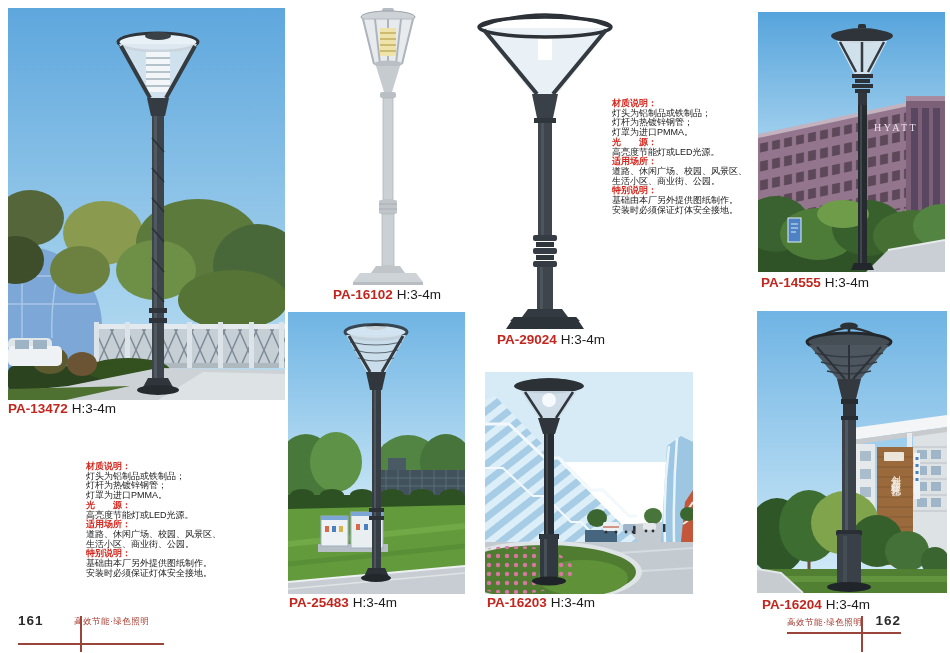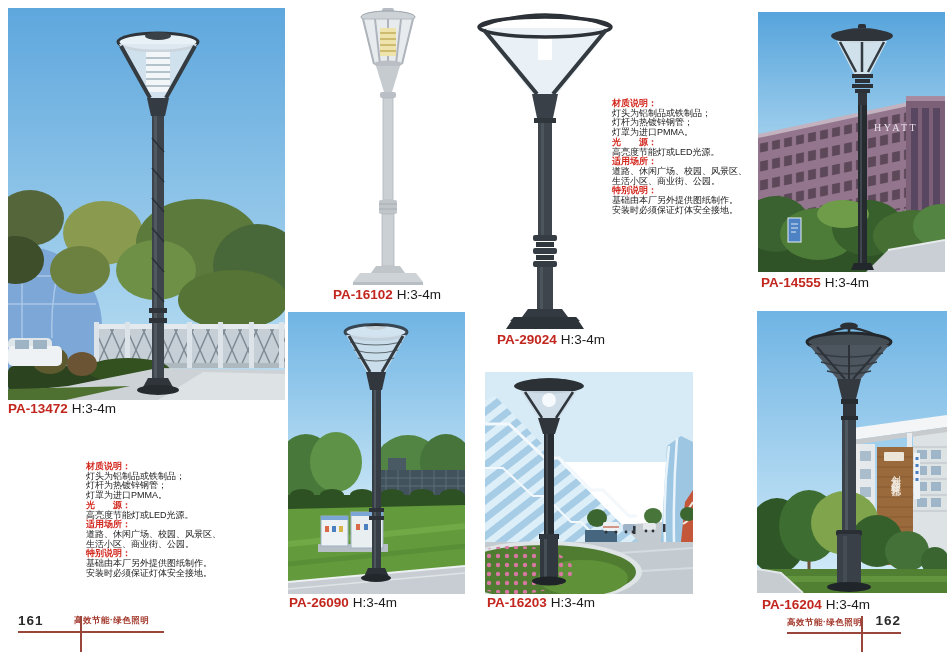--- a/index.html
+++ b/index.html
@@ -6,25 +6,25 @@
   body{
     width:950px;height:653px;position:relative;background:#ffffff;
     font-family:"Liberation Sans",sans-serif;overflow:hidden;
   }
   .photo{position:absolute;display:block}
   .plabel{position:absolute;font-size:13.5px;white-space:nowrap;line-height:14px}
   .pmodel{color:#c2271f;font-weight:bold}
   .pheight{color:#1b1b1b;margin-left:4px}
   .spec{position:absolute;font-size:9px;line-height:9.7px;color:#202020;white-space:nowrap}
   .sp-h{color:#d3281e;font-weight:bold}
-  .footer-left{position:absolute;left:18px;top:613px;width:146px;display:flex;align-items:center;border-bottom:2px solid #9a453a;padding-bottom:3px}
+  .footer-left{position:absolute;left:18px;top:613px;width:146px;display:flex;align-items:flex-end;border-bottom:2px solid #9a453a;padding-bottom:15px}
   .footer-left .pg-num{width:56px}
   .footer-right{position:absolute;left:787px;top:613px;width:114px;display:flex;align-items:baseline;justify-content:space-between;border-bottom:2px solid #9a453a;padding-bottom:3px}
   .pg-num{font-size:13.5px;font-weight:bold;color:#2b2b2b;letter-spacing:1px}
-  .pg-slogan{font-size:8.5px;font-weight:bold;color:#a43a2e;letter-spacing:0.5px}
+  .pg-slogan{font-size:8.5px;font-weight:normal;color:#a43a2e;letter-spacing:0.5px}
   .vrule{position:absolute;top:616px;width:2px;height:36px;background:#9a453a}
 </style>
 </head>
 <body>
 
 <svg class="photo" style="left:8px;top:8px" width="277" height="392" viewBox="0 0 277 392" role="img">
   <defs>
     <linearGradient id="asky" x1="0" y1="0" x2="0" y2="1">
       <stop offset="0" stop-color="#5ea7dd"></stop>
         <stop offset="1" stop-color="#bfe1f3"></stop>
@@ -414,21 +414,21 @@
 <div class="plabel" style="left:333px;top:288px">
   <span class="pmodel">PA-16102</span><span class="pheight">H:3-4m</span>
 </div>
 <div class="plabel" style="left:497px;top:333px">
   <span class="pmodel">PA-29024</span><span class="pheight">H:3-4m</span>
 </div>
 <div class="plabel" style="left:761px;top:276px">
   <span class="pmodel">PA-14555</span><span class="pheight">H:3-4m</span>
 </div>
 <div class="plabel" style="left:289px;top:596px">
-  <span class="pmodel">PA-26090</span><span class="pheight">H:3-4m</span>
+  <span class="pmodel">PA-25483</span><span class="pheight">H:3-4m</span>
 </div>
 <div class="plabel" style="left:487px;top:596px">
   <span class="pmodel">PA-16203</span><span class="pheight">H:3-4m</span>
 </div>
 <div class="plabel" style="left:762px;top:598px">
   <span class="pmodel">PA-16204</span><span class="pheight">H:3-4m</span>
 </div>
 
 <div class="spec" style="left:612px;top:99px">
   <div class="sp-h">材质说明：</div>

